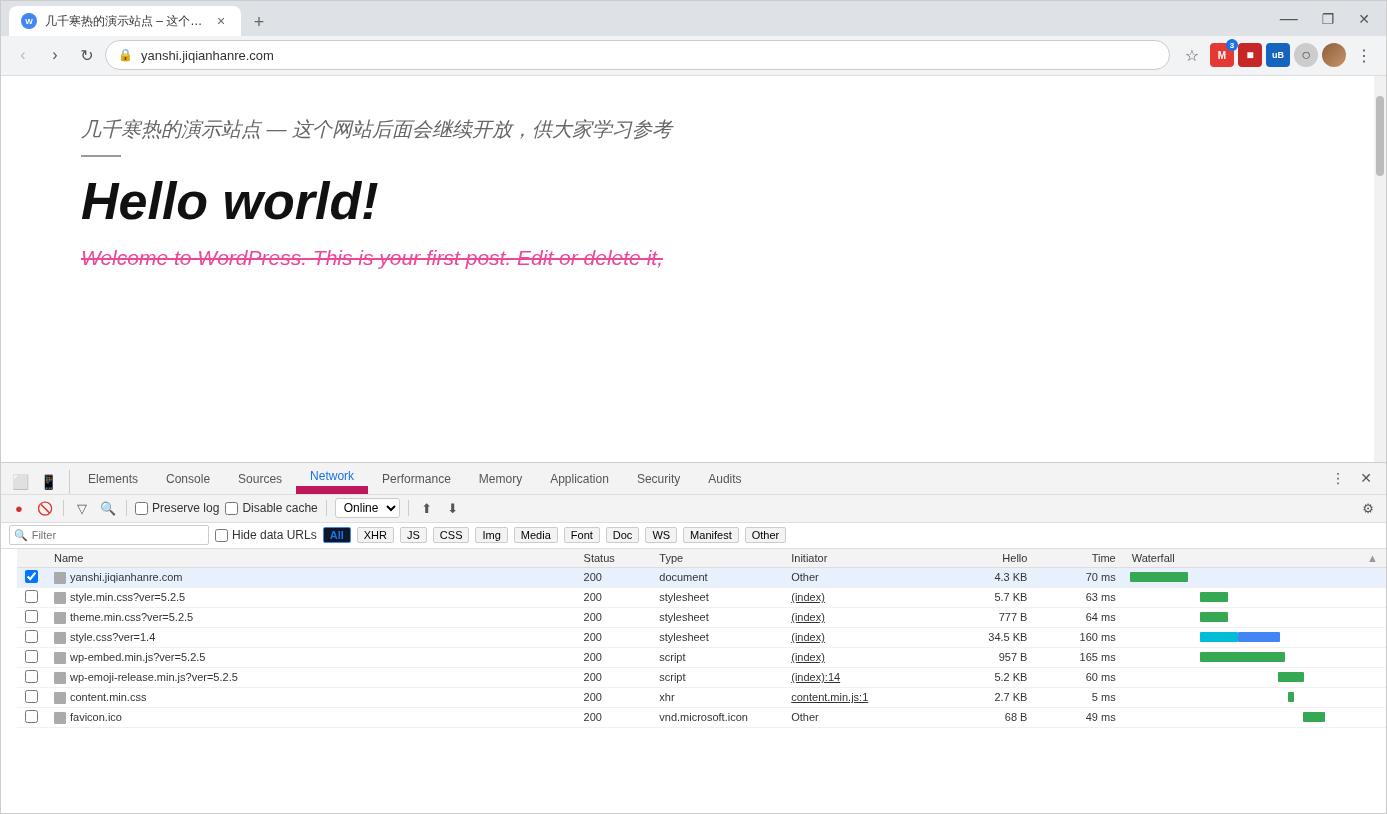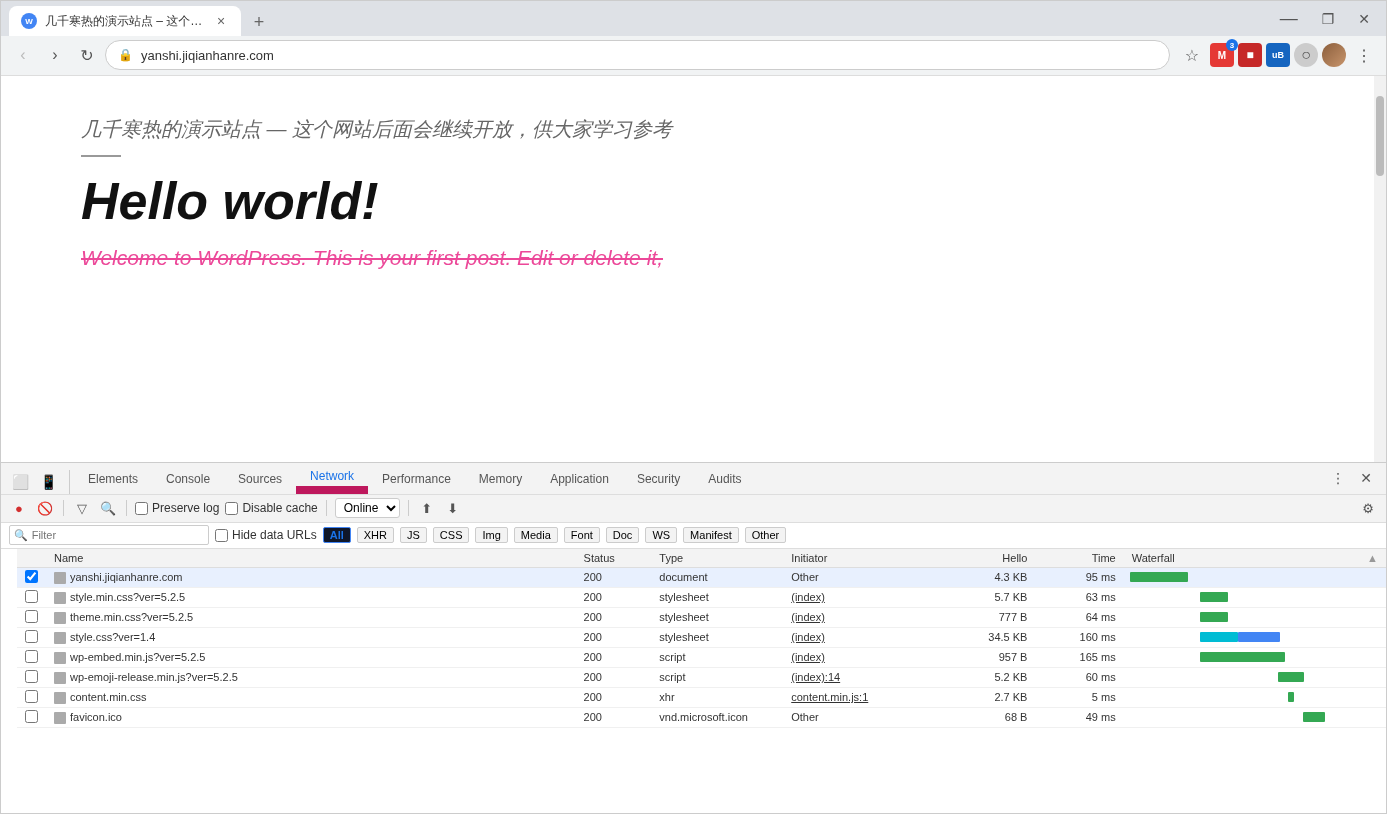--- a/index.html
+++ b/index.html
@@ -404,21 +404,21 @@
       <td class="cb-col">
         <input type="checkbox" checked="" style="">
       </td>
       <td class="td-name">
         <span class="name-favicon"></span>yanshi.jiqianhanre.com
       </td>
       <td class="td-status">200</td>
       <td>document</td>
       <td class="td-initiator plain">Other</td>
       <td class="td-size">4.3 KB</td>
-      <td class="td-time">95 ms</td>
+      <td class="td-time">70 ms</td>
       <td style="padding:0 4px; position:relative; min-width:200px;">
         <div style="position:relative; height:14px; width:200px;">
           <div style="position:absolute; left:2px; width:58px; height:10px; top:2px; border-radius:1px; background:#34a853;"></div>
 
         </div>
       </td>
     </tr>
             <tr>
       <td class="cb-col">
         <input type="checkbox" style="">

